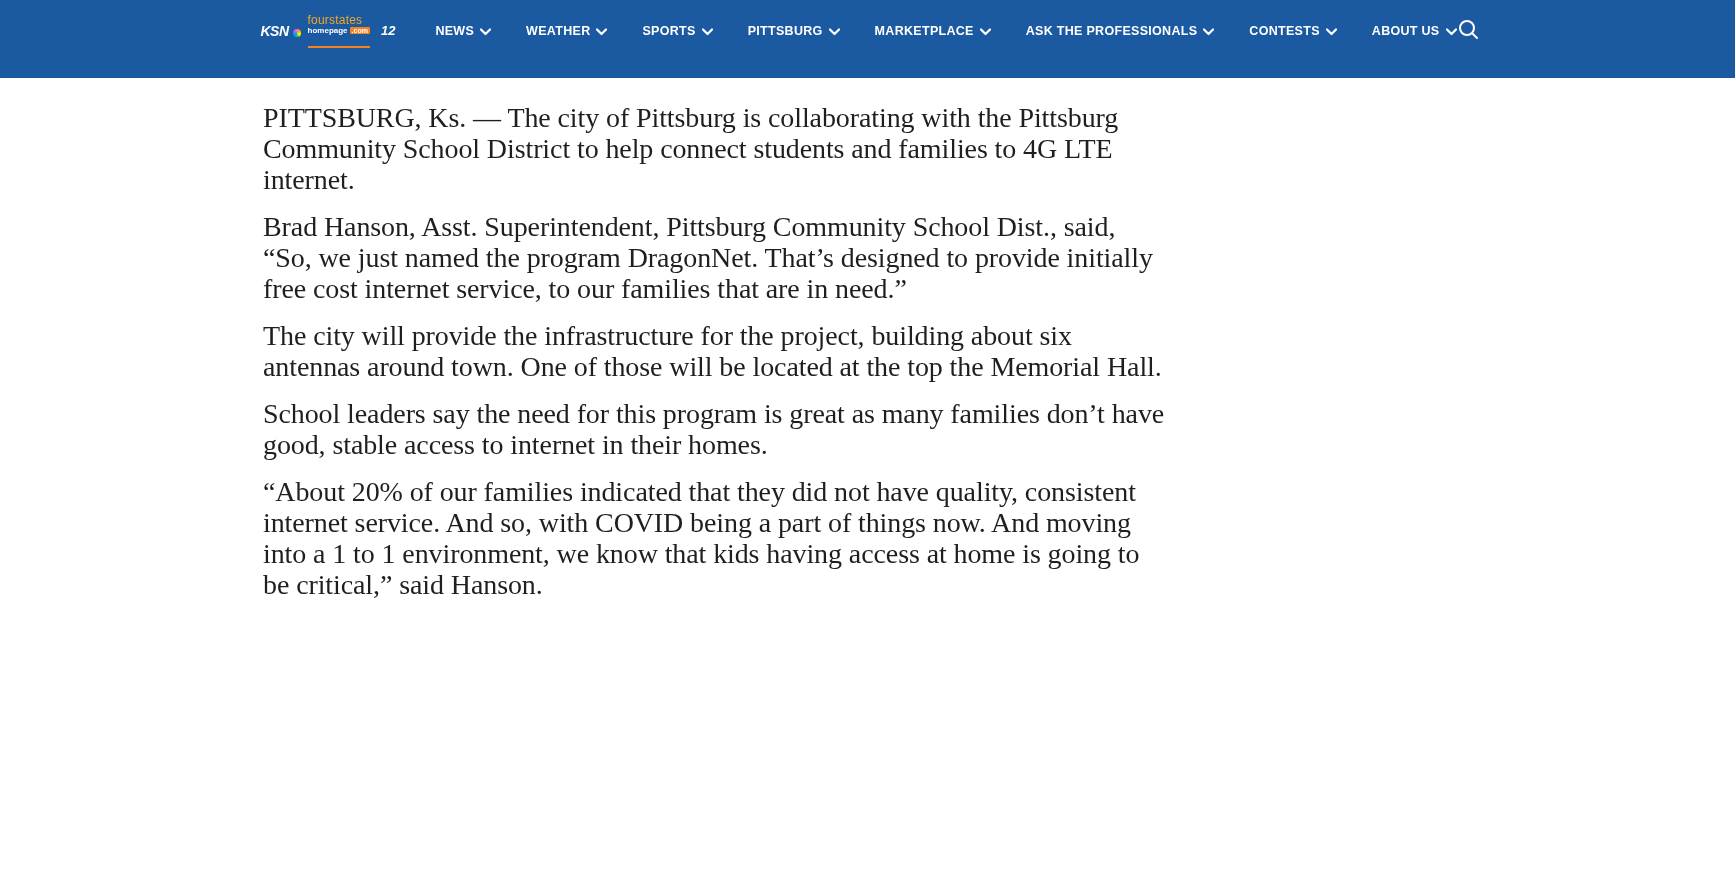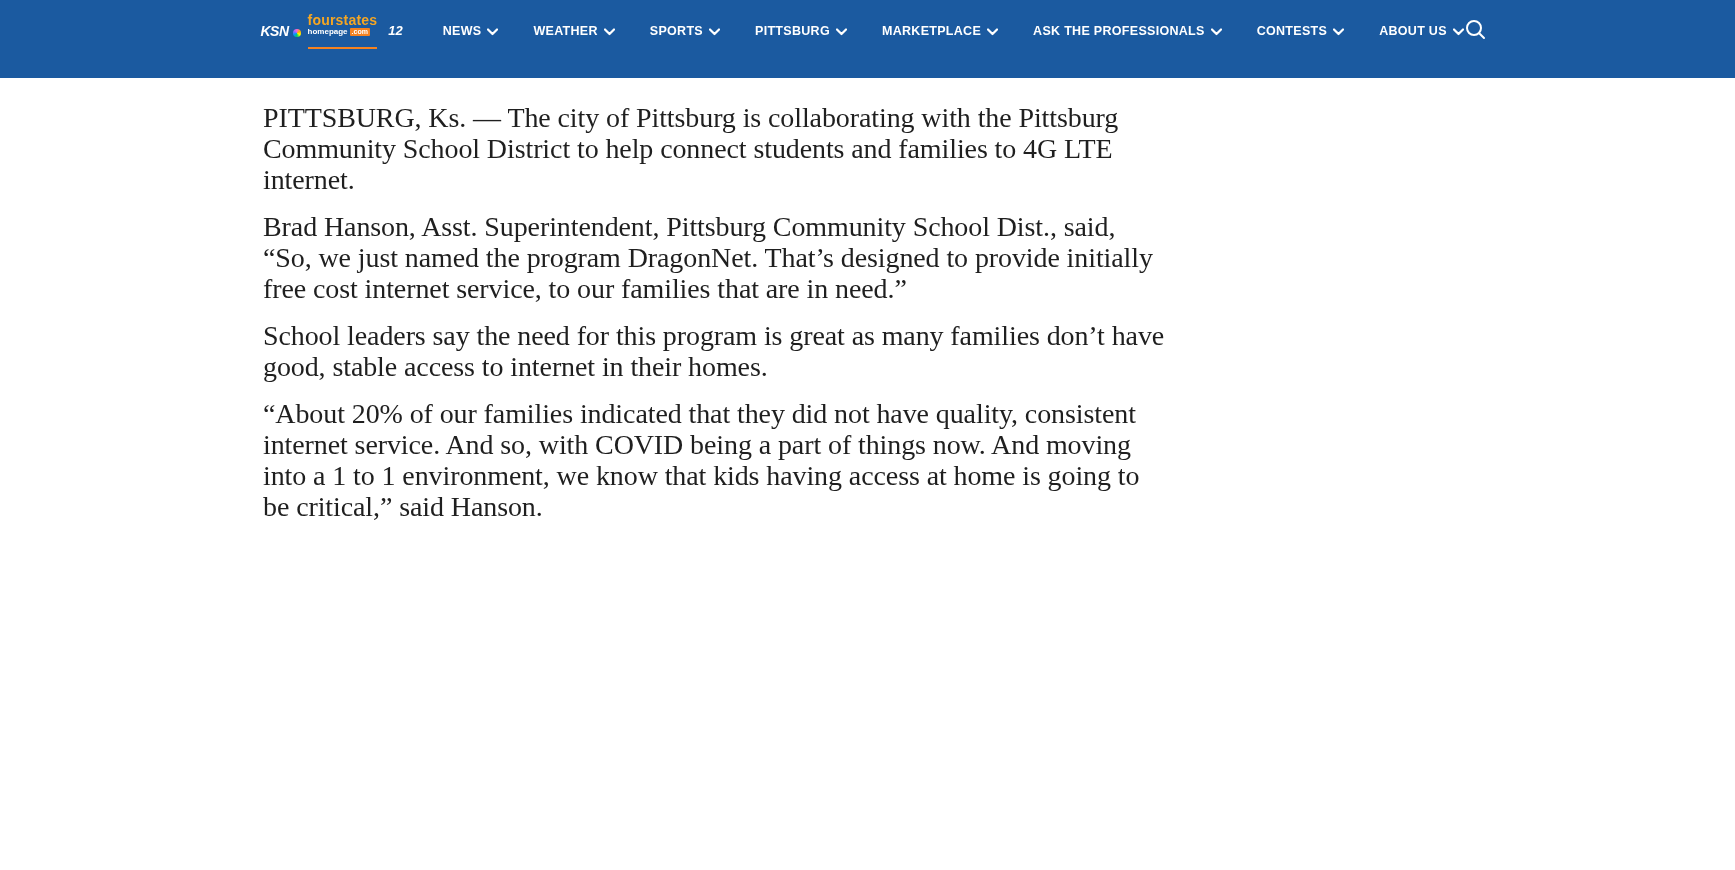--- a/index.html
+++ b/index.html
@@ -47,22 +47,22 @@
   .peacock {
     width: 8px; height: 8px;
     border-radius: 50%;
     background: conic-gradient(#f6c, #fa0, #ff0, #0c6, #09f, #96f, #f6c);
     margin-left: -3px;
     margin-top: 4px;
   }
   .fs-block { display: flex; flex-direction: column; line-height: 1.05; }
   .fs-line1 {
     color: #f5a623;
-    font-size: 14px;
-    font-weight: 700;
+    font-size: 12px;
+    font-weight: 400;
     letter-spacing: 0.2px;
   }
   .fs-line2 {
     color: #ffffff;
     font-size: 8px;
     font-weight: 700;
     display: flex;
     align-items: center;
     border-bottom: 2px solid #f58220;
     padding-bottom: 11px;
@@ -227,16 +227,17 @@
       </span>
     </button>
 
   </div>
 </header>
 
 <main>
   <article class="article">
       <p>PITTSBURG, Ks. — The city of Pittsburg is collaborating with the Pittsburg Community School District to help connect students and families to 4G LTE internet.</p>
       <p>Brad Hanson, Asst. Superintendent, Pittsburg Community School Dist., said, “So, we just named the program DragonNet. That’s designed to provide initially free cost internet service, to our families that are in need.”</p>
+      <p>The city will provide the infrastructure for the project, building about six antennas around town. One of those will be located at the top the Memorial Hall.</p>
       <p>School leaders say the need for this program is great as many families don’t have good, stable access to internet in their homes.</p>
       <p>“About 20% of our families indicated that they did not have quality, consistent internet service. And so, with COVID being a part of things now. And moving into a 1 to 1 environment, we know that kids having access at home is going to be critical,” said Hanson.</p>
     </article>
 </main>
 
 </body></html>

